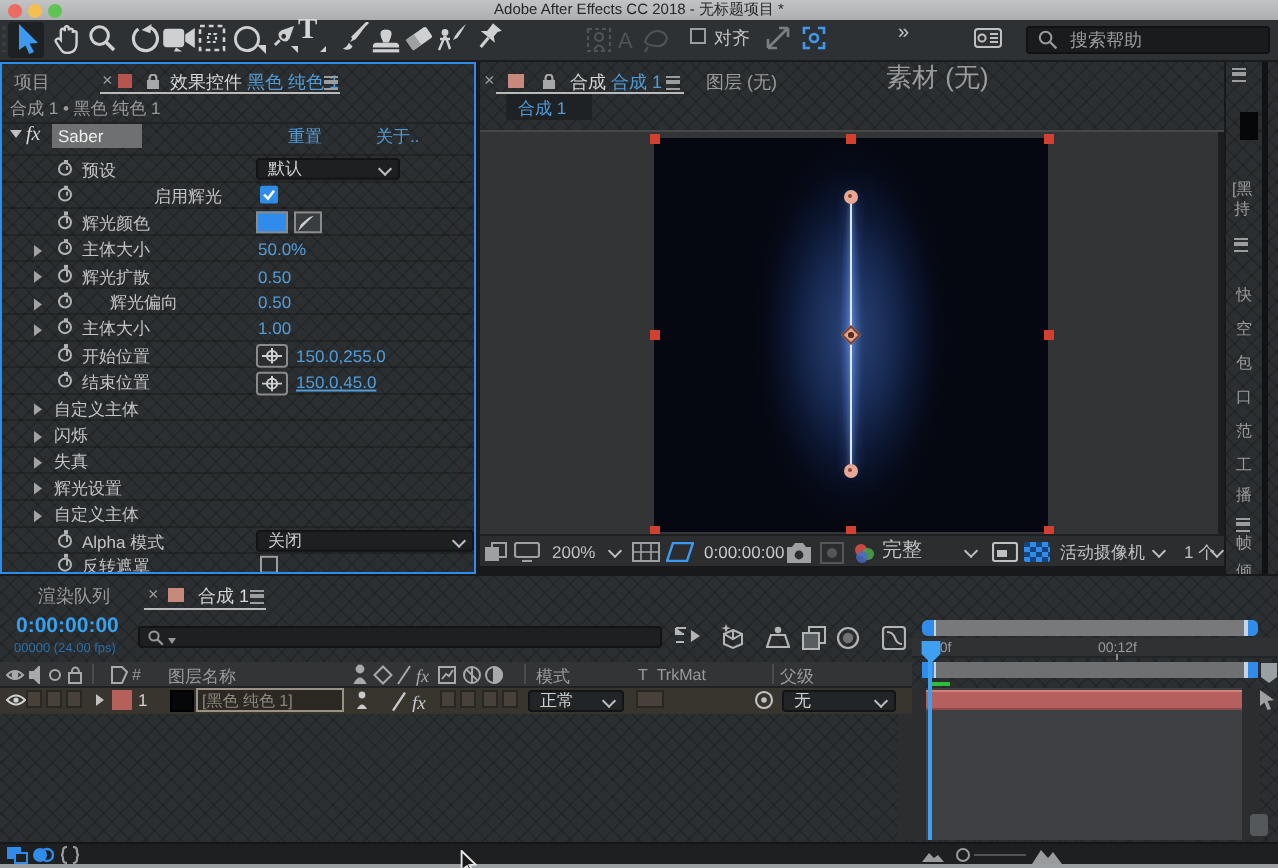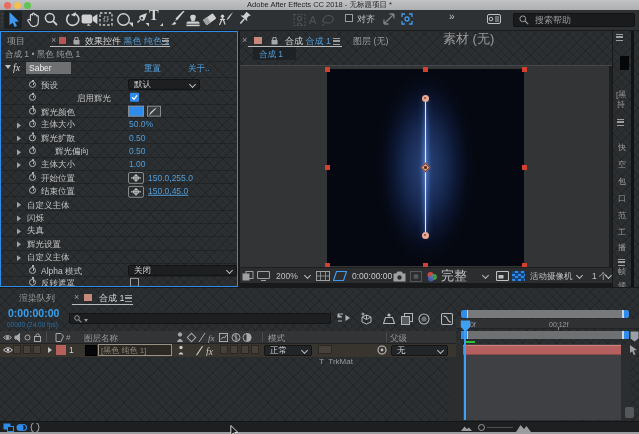--- a/index.html
+++ b/index.html
@@ -323,21 +323,21 @@
       </svg>
   <svg class="abs" style="left:170px;top:2.5px" width="12" height="11" viewBox="0 0 12 11">
         <rect x="0.5" y="0.5" width="11" height="10" fill="none" stroke="#54575a" stroke-width="1"></rect>
         <circle cx="6" cy="5.5" r="2.5" fill="#54575a"></circle>
       </svg>
   <svg class="abs" style="left:186px;top:2.5px" width="12" height="11" viewBox="0 0 12 11">
         <circle cx="4.5" cy="4" r="3" fill="#c84a42"></circle>
         <circle cx="8" cy="6" r="3" fill="#4aa04a" opacity=".9"></circle>
         <circle cx="5" cy="7.5" r="3" fill="#4a6ac8" opacity=".8"></circle>
       </svg>
-  <div class="t" style="left:201px;top:3px;font-size:13px;color:#bfc0c1;">完整</div>
+  <div class="t" style="left:201px;top:3px;font-size:10px;color:#bfc0c1;">完整</div>
   <div class="chev" style="left:243px;top:5px;"></div>
   <svg class="abs" style="left:256px;top:3px" width="13" height="10" viewBox="0 0 13 10">
         <rect x="0.5" y="0.5" width="12" height="9" rx="1" fill="none" stroke="#bfc0c1" stroke-width="1.1"></rect>
         <rect x="2.5" y="4" width="5" height="3.5" fill="#bfc0c1"></rect>
       </svg>
   <div class="abs" style="left:272px;top:3px;width:13px;height:10px;background:#2f8ceb;border-radius:1px;background-image:conic-gradient(#2f8ceb 25%,#15457c 25% 50%,#2f8ceb 50% 75%,#15457c 75%);background-size:6px 5px;"></div>
   <div class="t" style="left:290px;top:3px;font-size:8.5px;color:#bfc0c1;">活动摄像机</div>
   <div class="chev" style="left:337px;top:5px;"></div>
   <div class="t" style="left:352px;top:3px;font-size:8.5px;color:#bfc0c1;">1 个</div>
   <div class="chev" style="left:366px;top:5px;"></div>
@@ -452,21 +452,21 @@
         <text x="32" y="9" font-size="9" font-style="italic" fill="#a8a9aa" stroke="none" font-family="Liberation Serif">fx</text>
         <rect x="43.5" y="1.5" width="8" height="8"></rect>
         <path d="M45 7.5 l2-2.5 1.5 1 2-3"></path>
         <circle cx="60" cy="5.5" r="4"></circle>
         <path d="M57.2 2.7 l5.6 5.6 M60 1.5 v8"></path>
         <circle cx="71" cy="5.5" r="4"></circle>
         <path d="M71 1.5 a4 4 0 0 1 0 8 z" fill="#a8a9aa"></path>
       </g>
     </svg>
  <div class="t dim" style="left:268px;top:44.5px;font-size:8.5px;">模式</div>
- <div class="t dim" style="left:319px;top:44.5px;font-size:8px;margin-top:24px;">T&nbsp;&nbsp;TrkMat</div>
+ <div class="t dim" style="left:319px;top:44.5px;font-size:8px;">T&nbsp;&nbsp;TrkMat</div>
  <div class="t dim" style="left:390px;top:44.5px;font-size:8.5px;">父级</div>
  <div class="abs" style="left:262px;top:44px;width:1px;height:10px;background:#4a4d4f;"></div>
  <div class="abs" style="left:386px;top:44px;width:1px;height:10px;background:#4a4d4f;"></div>
  <div class="abs" style="left:46px;top:44px;width:1px;height:10px;background:#4a4d4f;"></div>
 
  <div class="abs" style="left:449px;top:55.5px;width:181px;height:76px;background:#2b2d2f;"></div>
  <div class="abs" style="left:463px;top:55.5px;width:158px;height:76px;background:#3e4043;"></div>
 
  <div class="abs" style="left:0;top:55.5px;width:456px;height:13px;background:#38342e;"></div>
  <svg class="abs" style="left:3px;top:58px" width="10" height="8" viewBox="0 0 10 8">

